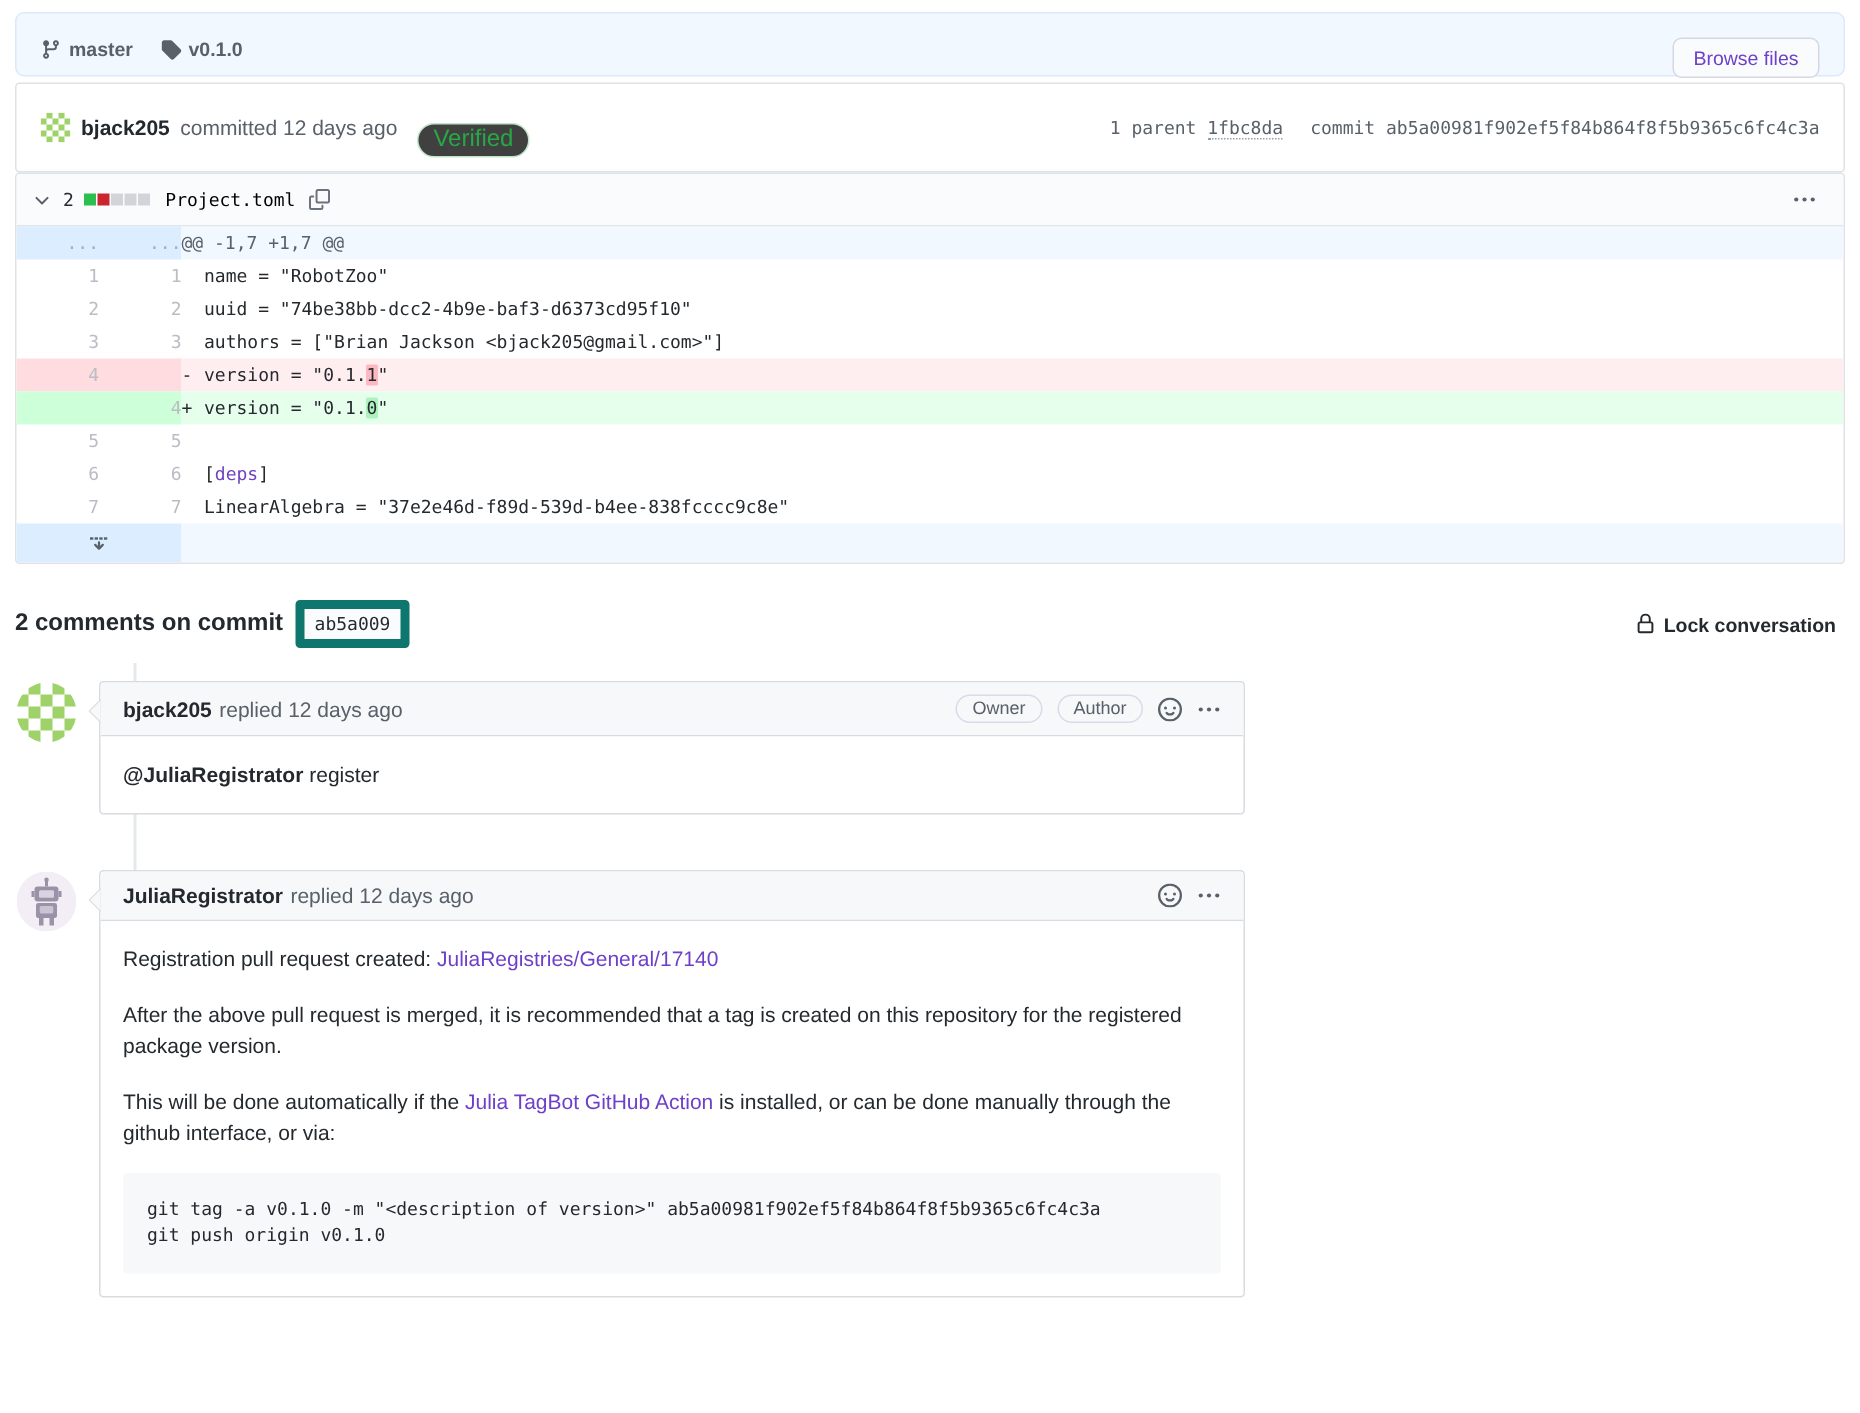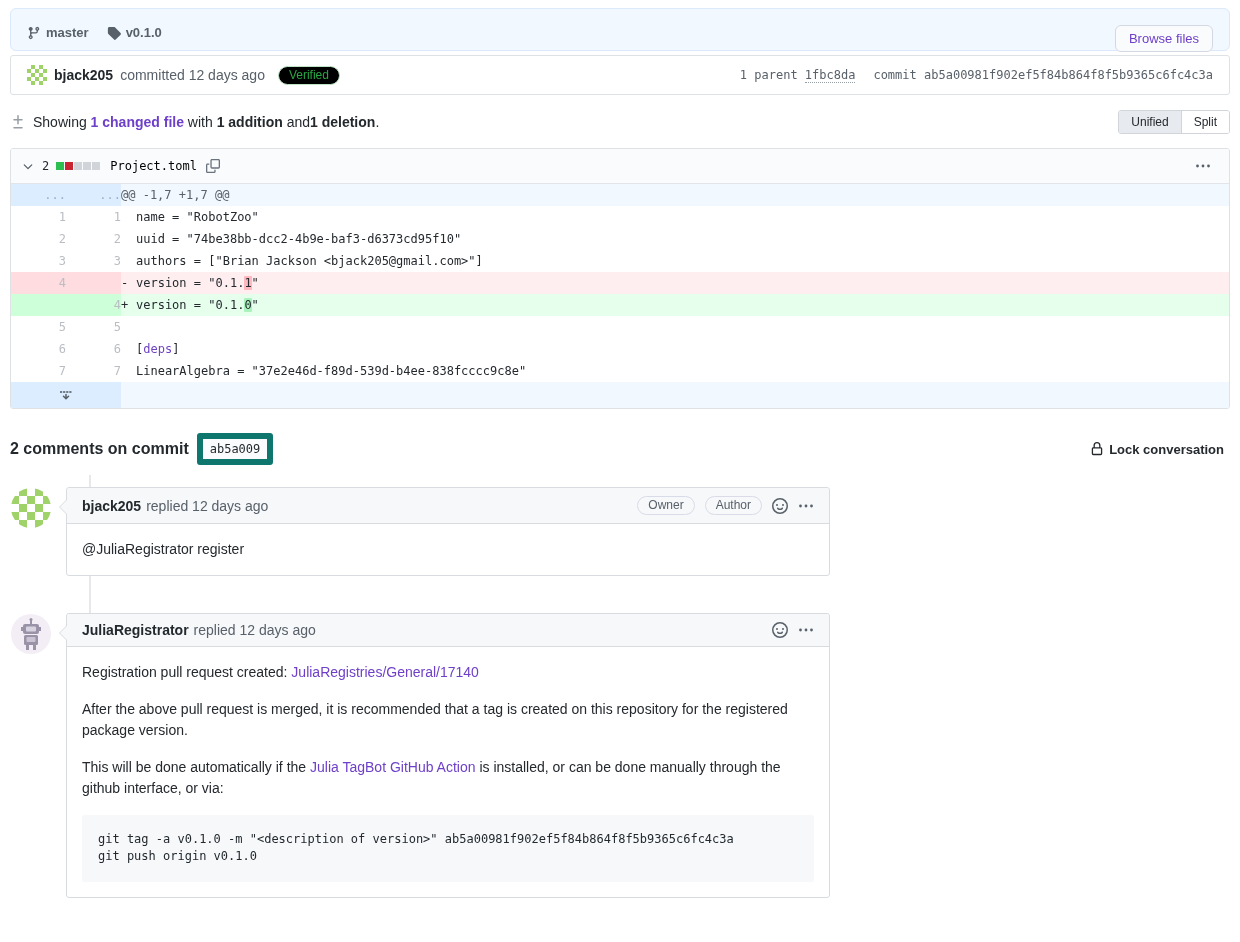--- a/index.html
+++ b/index.html
@@ -22,21 +22,21 @@
   .browse-btn { position:absolute; top:16px; right:16px; background:#fafbfc; border:1px solid #d5d8e2;
     border-radius:6px; padding:5px 13px; font-size:13px; color:#6e40c9; font-family:inherit; cursor:pointer; }
 
   
   .meta-bar { margin-top:4px; border:1px solid #dfe2e5; border-radius:3px; padding:9px 16px;
     display:flex; align-items:center; }
   .meta-left { display:flex; align-items:center; gap:7px; flex:1; }
   .meta-author { font-weight:bold; }
   .meta-action { color:#586069; }
   .verified-badge { margin-left:6px; color:#28a745; border:1px solid #bfe5c7; border-radius:2em;
-    padding:1px 10px 2px; font-size:12px; background:#000000; }
+    padding:1px 10px 2px; font-size:16px; background:#404040;margin-top:17px; }
   .meta-right { display:flex; align-items:center; gap:18px; font-size:12px; color:#586069; }
   .parent-sha { color:#586069; border-bottom:1px dotted #959da5; }
 
   
   .showing-row { display:flex; align-items:center; margin:15px 0 14px; }
   .showing-text { margin-left:7px; flex:1; }
   .showing-text a { font-weight:bold; }
   .seg-control { display:flex; border:1px solid #d1d5da; border-radius:3px; overflow:hidden; }
   .seg-btn { font-size:12px; padding:4px 12px; background:#fff; border:none; color:#24292e;
     font-family:inherit; cursor:pointer; }
@@ -94,21 +94,21 @@
     border-width:8px 8px 8px 0; border-color:transparent #d8dbe0 transparent transparent; }
   .comment-header::after { content:""; position:absolute; left:-7px; top:12px; border-style:solid;
     border-width:7px 7px 7px 0; border-color:transparent #f6f8fa transparent transparent; }
   .comment-author { font-weight:bold; color:#24292e; margin-right:5px; }
   .header-right { margin-left:auto; display:flex; align-items:center; gap:10px; }
   .role-badge { font-size:12px; color:#586069; border:1px solid #d9dbe8; border-radius:2em; padding:1px 10px 2px; }
   .icon-btn { background:none; border:none; padding:0; cursor:pointer; display:flex; }
   .comment-body { padding:15px; line-height:1.5; }
   .comment-body p { margin:0 0 16px; }
   .comment-body p:last-child { margin-bottom:0; }
-  .mention { font-weight:normal; color:#24292e; }
+  .mention { font-weight:bold; color:#24292e; }
   .code-block { background:#f6f8fa; border-radius:3px; padding:16px;
     font-family:"DejaVu Sans Mono","Liberation Mono",monospace; font-size:12px; line-height:1.45;
     color:#24292e; white-space:pre; overflow:auto; margin-top:16px; }
 </style>
 </head>
 <body>
 
 <div class="page">
 
   <div class="banner">
@@ -168,38 +168,20 @@
         <span>1 parent</span>
         <a class="parent-sha">1fbc8da</a>
       </span>
       <span>
         <span>commit</span>
         <span>ab5a00981f902ef5f84b864f8f5b9365c6fc4c3a</span>
       </span>
     </div>
   </div>
 
-  <div class="showing-row">
-    <span style="display:flex;">
-      <svg width="16" height="16" viewBox="0 0 16 16">
-          <path fill="#959da5" d="M8.75 1.75a.75.75 0 00-1.5 0V5H4a.75.75 0 000 1.5h3.25v3.25a.75.75 0 001.5 0V6.5H12A.75.75 0 0012 5H8.75V1.75zM4 13a.75.75 0 000 1.5h8a.75.75 0 100-1.5H4z"></path>
-        </svg>
-    </span>
-    <span class="showing-text">
-      <span>Showing</span>
-      <a>1 changed file</a>
-      <span>with</span>
-      <b>1 addition</b>
-      <span>and</span><b>1 deletion</b><span>.</span>
-    </span>
-    <div class="seg-control">
-      <button class="seg-btn selected">Unified</button>
-      <button class="seg-btn">Split</button>
-    </div>
-  </div>
 
   <div class="diff-card">
     <div class="diff-header">
       <button class="icon-btn">
         <svg width="14" height="14" viewBox="0 0 16 16">
             <path fill="#586069" d="M12.78 6.22a.75.75 0 010 1.06l-4.25 4.25a.75.75 0 01-1.06 0L3.22 7.28a.75.75 0 011.06-1.06L8 9.94l3.72-3.72a.75.75 0 011.06 0z"></path>
           </svg>
       </button>
       <span class="diff-changes mono">2</span>
       <span class="diffstat">

